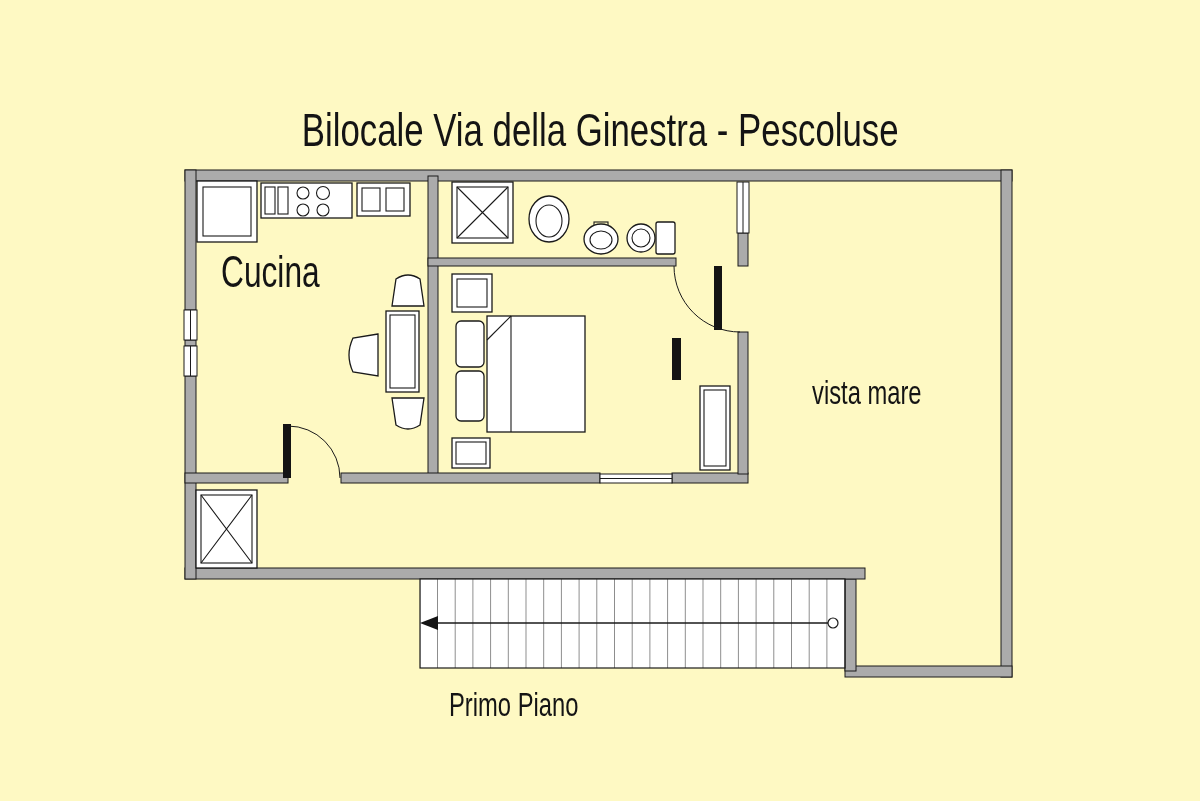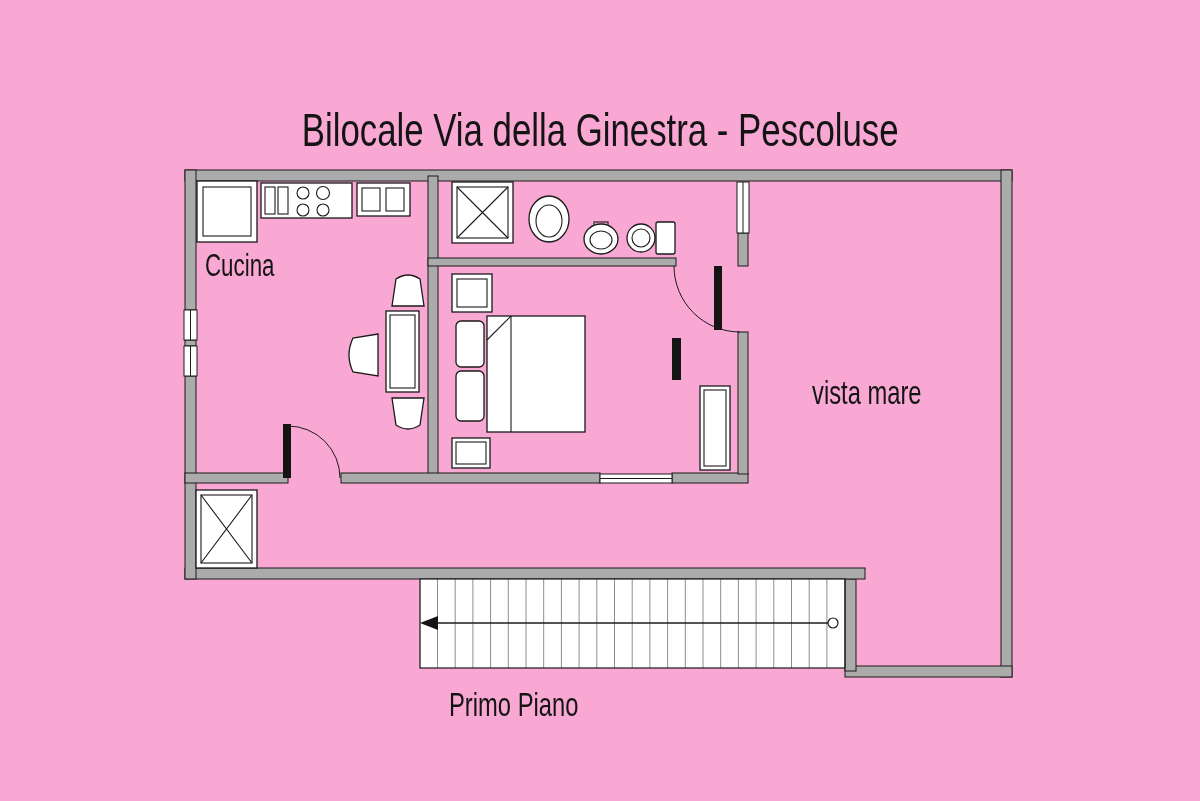--- a/index.html
+++ b/index.html
@@ -1,25 +1,25 @@
 <!DOCTYPE html>
 <html><head>
 <meta charset="utf-8">
 <style>
   html,body{margin:0;padding:0;background:#ffffff;}
   .stage{
-    position:relative;width:1200px;height:801px;background:#f9a8d4;
+    position:relative;width:1200px;height:801px;background:#fef9c3;
     overflow:hidden;font-family:"Liberation Sans",sans-serif;color:#141414;
   }
   .plan-svg{position:absolute;left:0;top:0;}
   .label{position:absolute;white-space:nowrap;color:#141414;line-height:1;}
   .condensed{display:inline-block;transform:scaleX(0.72);transform-origin:0 50%;}
   .title{left:0;top:106px;width:100%;text-align:center;font-size:47px;}
   .title .condensed{transform:scaleX(0.74);transform-origin:50% 50%;}
-  .kitchen-label{left:205px;top:250px;font-size:31px;}
+  .kitchen-label{left:221px;top:250px;font-size:44px;}
   .terrace-label-1{left:808px;top:318px;font-size:33px;}
   .terrace-label-2{left:812px;top:376px;font-size:33px;}
   .floor-label{left:449px;top:688px;font-size:33px;}
   .wall{fill:#ababab;stroke:#1a1a1a;stroke-width:1;}
   .win{fill:#ffffff;stroke:#1a1a1a;stroke-width:1;}
   .thin{stroke:#1a1a1a;stroke-width:1;fill:none;}
   .furn{stroke:#1a1a1a;stroke-width:1.3;fill:#ffffff;}
   .furnline{stroke:#1a1a1a;stroke-width:1.1;fill:none;}
   .leaf{fill:#141414;stroke:none;}
 </style>

